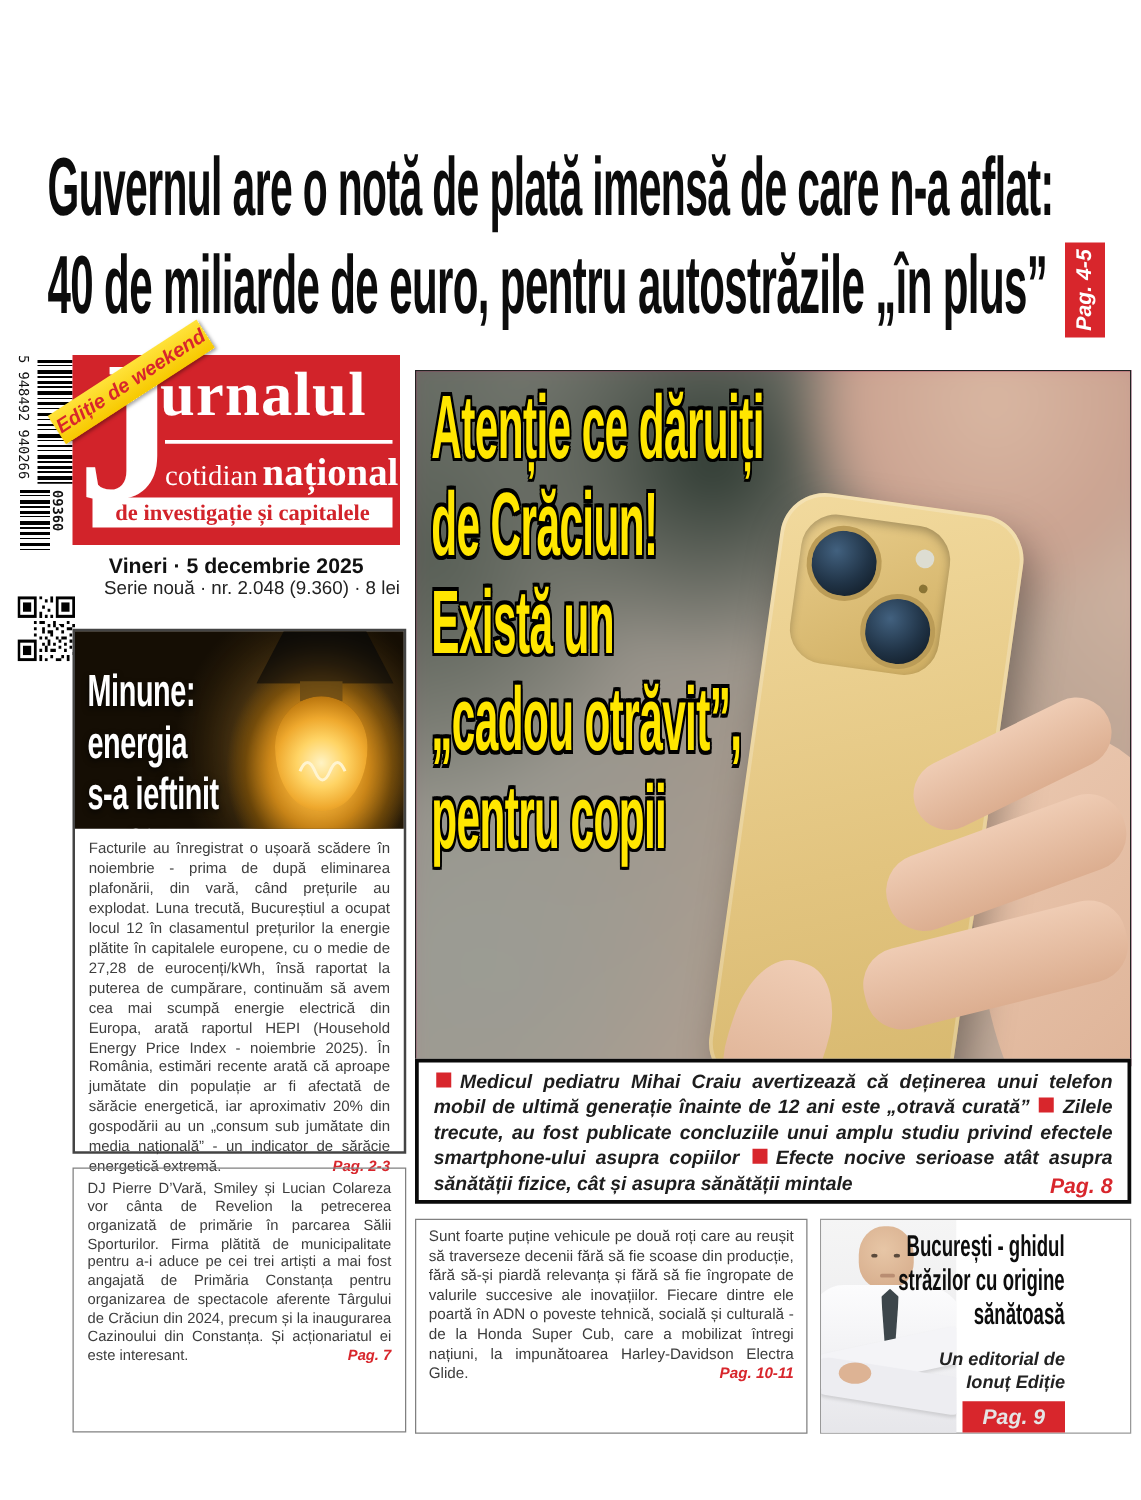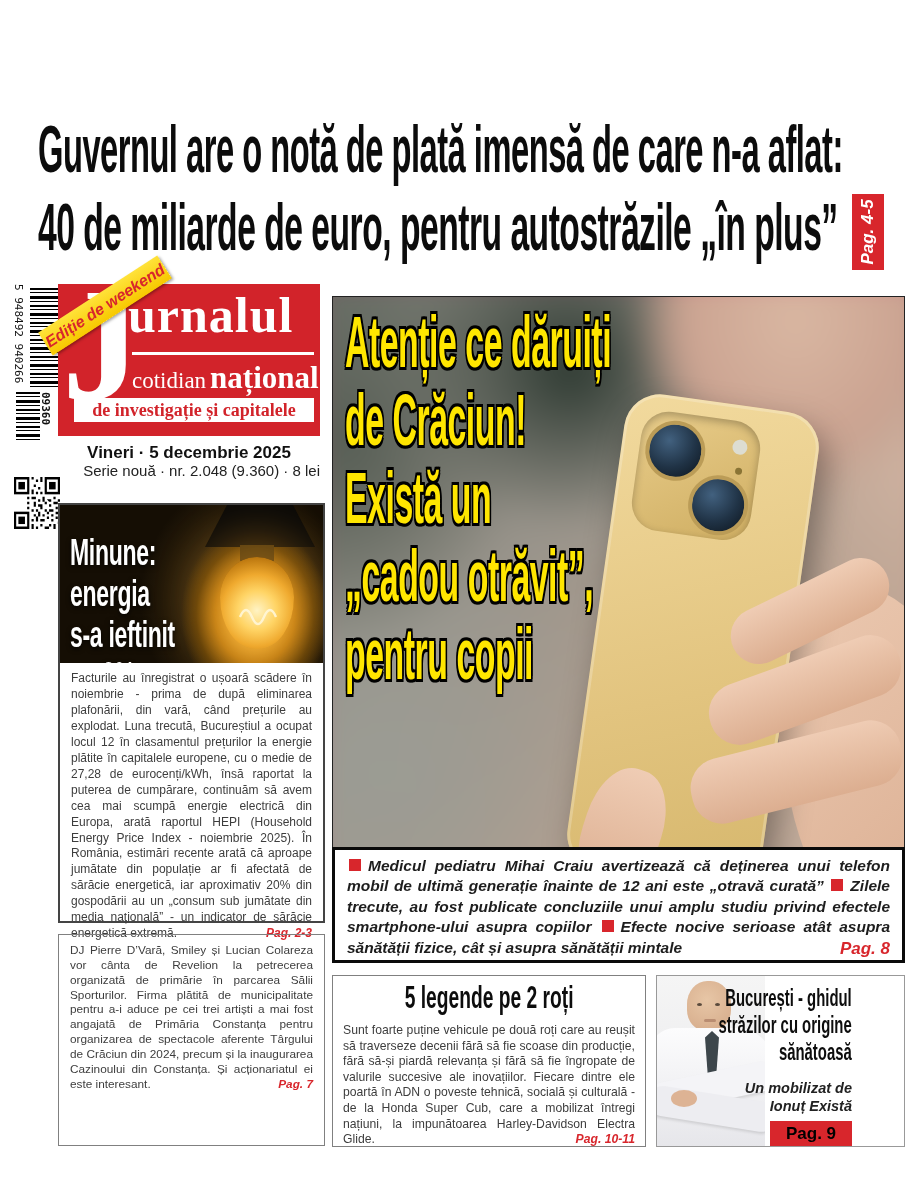--- a/index.html
+++ b/index.html
@@ -146,21 +146,21 @@
       background:#f4f4f7;transform:rotate(-12deg);box-shadow:0 2px 3px rgba(0,0,0,.12);}
   .man-arm2{position:absolute;left:-10px;top:118px;width:130px;height:30px;border-radius:15px;
       background:#ededf1;transform:rotate(9deg);box-shadow:0 2px 3px rgba(0,0,0,.12);}
   .man-hand{position:absolute;left:14px;top:114px;width:26px;height:17px;border-radius:50%;background:#ddb394;}
   .ed-content{position:absolute;right:52px;top:8px;text-align:right;}
   .ed-title .tl{display:block;white-space:nowrap;font-weight:bold;font-size:24px;line-height:27px;color:#0d0d0d;
       transform:scaleX(.62);transform-origin:right center;}
   .ed-byline{margin-top:14px;font-style:italic;font-weight:bold;font-size:14.5px;line-height:1.25;color:#222;}
   .ed-pag{margin-top:6px;margin-left:auto;width:82px;height:25px;background:#d8262c;
       display:flex;align-items:center;justify-content:center;}
-  .ed-pag span{color:#000000;font-weight:bold;font-size:17px;}
+  .ed-pag span{color:#e5e5e5;font-weight:bold;font-style:italic;font-size:17px;}
 </style>
 </head>
 <body>
 
 <div id="page">
 
 
   <div class="abs headline">
     <span class="hl fitx" style="transform: scaleX(0.495);">Guvernul are o notă de plată imensă de care n-a aflat:</span><br>
     <span class="hl fitx" style="transform: scaleX(0.51);">40 de miliarde de euro, pentru autostrăzile „în plus”</span>
@@ -260,23 +260,20 @@
   </div>
 
   <div class="abs caption-box">
     <span class="sq"></span><span>Medicul pediatru Mihai Craiu avertizează că deținerea unui telefon mobil de ultimă generație înainte de 12 ani este „otravă curată”</span>
     <span class="sq"></span><span>Zilele trecute, au fost publicate concluziile unui amplu studiu privind efectele smartphone-ului asupra copiilor</span>
     <span class="sq"></span><span>Efecte nocive serioase atât asupra sănătății fizice, cât și asupra sănătății mintale</span>
     <span class="pageref">Pag. 8</span>
   </div>
 
   <div class="abs moto-box">
-    <div class="m-title">
-      <span>5 legende pe 2 roți</span>
-    </div>
     <div class="m-body">
       <span>Sunt foarte puține vehicule pe două roți care au reușit să traverseze decenii fără să fie scoase din producție, fără să-și piardă relevanța și fără să fie îngropate de valurile succesive ale inovațiilor. Fiecare dintre ele poartă în ADN o poveste tehnică, socială și culturală - de la Honda Super Cub, care a mobilizat întregi națiuni, la impunătoarea Harley-Davidson Electra Glide.</span>
       <span class="pageref">Pag. 10-11</span>
     </div>
   </div>
 
   <div class="abs ed-box">
     <div class="ed-photo">
       <div class="man-head"></div>
       <div class="man-eye" style="left:40px;"></div>
@@ -288,22 +285,22 @@
       <div class="man-arm2"></div>
       <div class="man-hand"></div>
     </div>
     <div class="ed-content">
       <div class="ed-title">
         <span class="tl">București - ghidul</span>
         <span class="tl">străzilor cu origine</span>
         <span class="tl">sănătoasă</span>
       </div>
       <div class="ed-byline">
-        <span>Un mobilizat de</span><br>
-        <span>Ionuț Există</span>
+        <span>Un editorial de</span><br>
+        <span>Ionuț Ediție</span>
       </div>
       <div class="ed-pag">
         <span>Pag. 9</span>
       </div>
     </div>
   </div>
 
 </div>
 
 </body></html>

